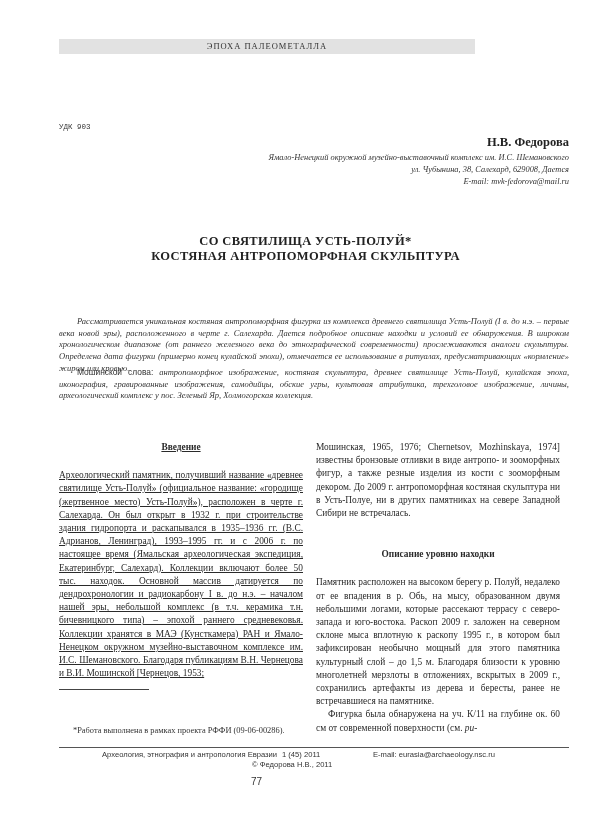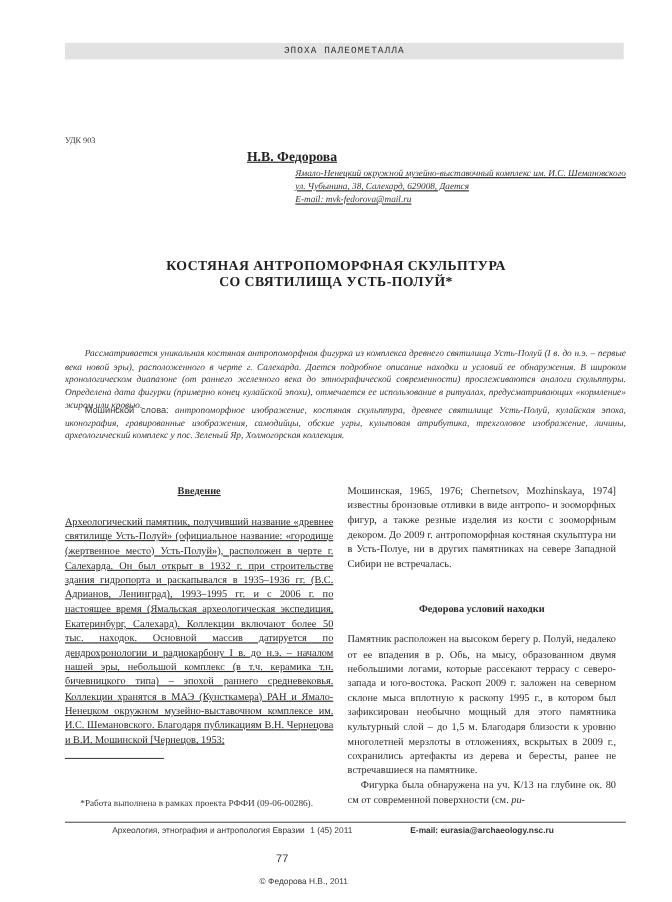--- a/index.html
+++ b/index.html
@@ -1,26 +1,26 @@
 <!DOCTYPE html>
 <html><head>
   <meta charset="utf-8">
   <style>
     * { box-sizing: border-box; margin: 0; padding: 0; }
     html, body { width: 611px; height: 820px; background: #ffffff; overflow: hidden; }
     body { position: relative; font-family: "Liberation Serif", serif; color: #222; }
 
     .section-band {
-      position: absolute; left: 59px; top: 39px; width: 508px; height: 15px;
+      position: absolute; left: 59px; top: 39px; width: 416px; height: 15px;
       background: #e2e2e2; text-align: center;
-      font-family: Liberation Mono, monospace; font-size: 8.5px; letter-spacing: 1px;
+      font-family: Liberation Serif, serif; font-size: 8.5px; letter-spacing: 1px;
       line-height: 15px; color: #333;
     }
-    .udk { position: absolute; left: 59px; top: 123px; font-family: Liberation Serif, serif; font-size: 7.5px; color: #333; }
-    .author-block { position: absolute; right: 42px; top: 135px; text-align: left; text-decoration: underline; }
+    .udk { position: absolute; left: 59px; top: 123px; font-family: Liberation Mono, monospace; font-size: 7.5px; color: #333; }
+    .author-block { position: absolute; right: 42px; top: 135px; text-align: right; }
     .author-name { font-family: "Liberation Serif", serif; font-weight: bold; font-size: 12.5px; color: #222; margin-bottom: 2px; }
     .author-line { font-style: italic; font-size: 8.4px; line-height: 12px; color: #333; margin-left: 44px; }
 
     .title {
       position: absolute; left: 0; width: 611px; top: 234px; text-align: center;
       font-weight: bold; font-size: 12.5px; line-height: 15px; letter-spacing: 0.4px; color: #222;
     }
 
     .abstract {
       position: absolute; left: 59px; top: 306px; width: 510px;
@@ -44,62 +44,62 @@
     .col-right .p1 { margin-top: 0; }
     .col-right .heading2 { margin-top: 28px; margin-bottom: 15px; }
 
     .fn-rule { position: absolute; left: 59px; top: 689px; width: 90px; height: 1px; background: #444; }
     .footnote { position: absolute; left: 59px; top: 697px; width: 244px; font-size: 8.4px; line-height: 11.5px; text-align: justify; text-indent: 14px; color: #333; margin-top: 28px; }
 
     .foot-rule { position: absolute; left: 59px; top: 747px; width: 510px; height: 1px; background: #555; }
     .foot-line1 { position: absolute; top: 750px; left: 0; width: 611px; font-family: "Liberation Sans", sans-serif; font-size: 7.6px; color: #333; }
     .foot-line1 .journal { position: absolute; left: 102px; }
     .foot-line1 .issue { position: absolute; left: 282px; }
-    .foot-line1 .email { position: absolute; left: 373px; font-weight: bold; }
-    .foot-line2 { position: absolute; top: 760px; left: 236px; font-family: "Liberation Sans", sans-serif; font-size: 7.6px; color: #333; margin-top: 37px; }
+    .foot-line1 .email { position: absolute; left: 373px; }
+    .foot-line2 { position: absolute; top: 760px; left: 252px; font-family: "Liberation Sans", sans-serif; font-size: 7.6px; color: #333; }
     .page-num { position: absolute; top: 776px; left: 0; width: 513px; text-align: center; font-family: "Liberation Sans", sans-serif; font-size: 10px; color: #333; }
   </style>
 </head>
 <body>
 
 <div class="section-band">
   <span>ЭПОХА ПАЛЕОМЕТАЛЛА</span>
 </div>
 
 <div class="udk">УДК 903</div>
 
 <div class="author-block">
   <div class="author-name">Н.В. Федорова</div>
   <div class="author-line">Ямало-Ненецкий окружной музейно-выставочный комплекс им. И.С. Шемановского</div>
   <div class="author-line">ул. Чубынина, 38, Салехард, 629008, Дается</div>
   <div class="author-line">E-mail: mvk-fedorova@mail.ru</div>
 </div>
 
 <div class="title">
+  <div>СО СВЯТИЛИЩА УСТЬ-ПОЛУЙ*</div>
   <div>КОСТЯНАЯ АНТРОПОМОРФНАЯ СКУЛЬПТУРА</div>
-  <div>СО СВЯТИЛИЩА УСТЬ-ПОЛУЙ*</div>
 </div>
 
 <div class="abstract">Рассматривается уникальная костяная антропоморфная фигурка из комплекса древнего святилища Усть-Полуй (I в. до н.э. – первые века новой эры), расположенного в черте г. Салехарда. Дается подробное описание находки и условий ее обнаружения. В широком хронологическом диапазоне (от раннего железного века до этнографической современности) прослеживаются аналоги скульптуры. Определена дата фигурки (примерно конец кулайской эпохи), отмечается ее использование в ритуалах, предусматривающих «кормление» жиром или кровью.</div>
 
 <div class="keywords">
   <span class="kw-label">Мошинской слова:</span>
   <span class="kw-text">антропоморфное изображение, костяная скульптура, древнее святилище Усть-Полуй, кулайская эпоха, иконография, гравированные изображения, самодийцы, обские угры, культовая атрибутика, трехголовое изображение, личины,  археологический комплекс у пос. Зеленый Яр, Холмогорская коллекция.</span>
 </div>
 
 <div class="col col-left">
   <div class="heading">Введение</div>
   <div class="para">Археологический памятник, получивший название «древнее святилище Усть-Полуй» (официальное название: «городище (жертвенное место) Усть-Полуй»), расположен в черте г. Салехарда. Он был открыт в 1932 г. при строительстве здания гидропорта и раскапывался в 1935–1936 гг. (В.С. Адрианов, Ленинград), 1993–1995 гг. и с 2006 г. по настоящее время (Ямальская археологическая экспедиция, Екатеринбург, Салехард). Коллекции включают более 50 тыс. находок. Основной массив датируется по дендрохронологии и радиокарбону I в. до н.э. – началом нашей эры, небольшой комплекс (в т.ч. керамика т.н. бичевницкого типа) – эпохой раннего средневековья. Коллекции хранятся в МАЭ (Кунсткамера) РАН и Ямало-Ненецком окружном музейно-выставочном комплексе им. И.С. Шемановского. Благодаря публикациям В.Н. Чернецова и В.И. Мошинской [Чернецов, 1953;</div>
 </div>
 
 <div class="col col-right">
   <div class="para p1">Мошинская, 1965, 1976; Chernetsov, Mozhinskaya, 1974] известны бронзовые отливки в виде антропо- и зооморфных фигур, а также резные изделия из кости с зооморфным декором. До 2009 г. антропоморфная костяная скульптура ни в Усть-Полуе, ни в других памятниках на севере Западной Сибири не встречалась.</div>
-  <div class="heading heading2">Федорова условий находки</div>
+  <div class="heading heading2">Описание уровню находки</div>
   <div class="para">Памятник расположен на высоком берегу р. Полуй, недалеко от ее впадения в р. Обь, на мысу, образованном двумя небольшими логами, которые рассекают террасу с северо-запада и юго-востока. Раскоп 2009 г. заложен на северном склоне мыса вплотную к раскопу 1995 г., в котором был зафиксирован необычно мощный для этого памятника культурный слой – до 1,5 м. Благодаря близости к уровню многолетней мерзлоты в отложениях, вскрытых в 2009 г., сохранились артефакты из дерева и бересты, ранее не встречавшиеся на памятнике.</div>
-  <div class="para indent"><span>Фигурка была обнаружена на уч. К/13 на глубине ок. 80 см от современной поверхности (см. </span><i>ри-</i></div>
+  <div class="para indent"><span>Фигурка была обнаружена на уч. К/11 на глубине ок. 60 см от современной поверхности (см. </span><i>ри-</i></div>
 </div>
 
 <div class="fn-rule"></div>
 <div class="footnote">*Работа выполнена в рамках проекта РФФИ (09-06-00286).</div>
 
 <div class="foot-rule"></div>
 <div class="foot-line1">
   <span class="journal">Археология, этнография и антропология Евразии</span>
   <span class="issue">1 (45)  2011</span>
   <span class="email">E-mail: eurasia@archaeology.nsc.ru</span>

